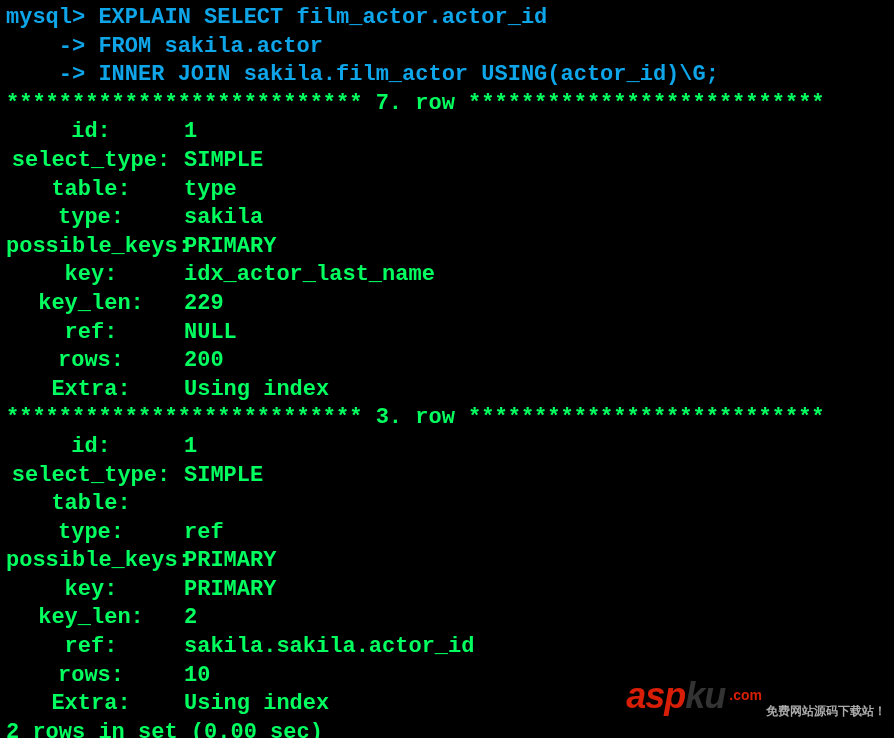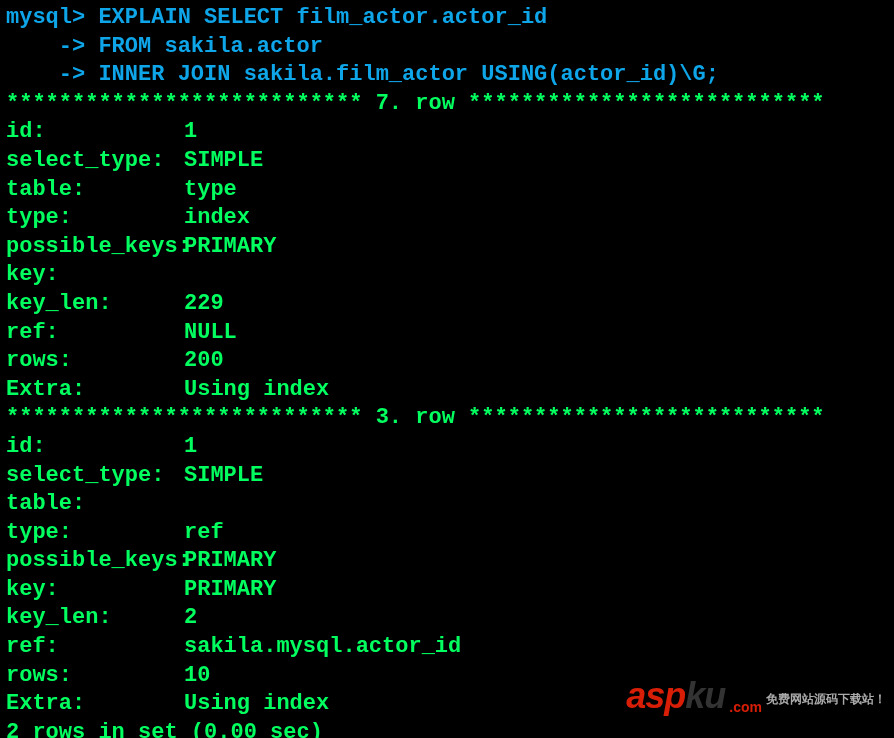--- a/index.html
+++ b/index.html
@@ -27,21 +27,21 @@
       color: #0ea5e9;
     }
     .separator {
       color: #00ff5f;
     }
     .field-row {
       display: flex;
     }
     .field-label {
       width: 178px;
-      text-align: left;
+      text-align: center;
       padding-right: 8px;
       white-space: pre;
     }
     .field-value {
       white-space: pre;
     }
     .watermark {
       position: absolute;
       bottom: 18px;
       right: 8px;
@@ -60,27 +60,27 @@
       color: #d81e06;
     }
     .watermark-black {
       color: #333333;
     }
     .watermark-com {
       font-family: Arial, sans-serif;
       font-size: 14px;
       color: #d81e06;
       font-weight: bold;
-      margin-bottom: 4px;
+      margin-bottom: 16px;
     }
     .watermark-sub {
       font-family: Arial, sans-serif;
       font-size: 12px;
       color: #aaaaaa;
-      margin-bottom: 12px;
+      margin-bottom: 0;
     }
   </style>
 </head>
 <body>
 
 <div class="line prompt">mysql&gt; EXPLAIN SELECT film_actor.actor_id</div>
 <div class="line prompt">    -&gt; FROM sakila.actor</div>
 <div class="line prompt">    -&gt; INNER JOIN sakila.film_actor USING(actor_id)\G;</div>
 
 <div class="line separator">*************************** 7. row ***************************</div>
@@ -92,28 +92,29 @@
 <div class="field-row">
   <span class="field-label">select_type:</span>
   <span class="field-value">SIMPLE</span>
 </div>
 <div class="field-row">
   <span class="field-label">table:</span>
   <span class="field-value">type</span>
 </div>
 <div class="field-row">
   <span class="field-label">type:</span>
-  <span class="field-value">index</span>
+  <span class="field-value">sakila</span>
 </div>
 <div class="field-row">
   <span class="field-label">possible_keys:</span>
   <span class="field-value">PRIMARY</span>
 </div>
 <div class="field-row">
   <span class="field-label">key:</span>
+  <span class="field-value">idx_actor_last_name</span>
 </div>
 <div class="field-row">
   <span class="field-label">key_len:</span>
   <span class="field-value">229</span>
 </div>
 <div class="field-row">
   <span class="field-label">ref:</span>
   <span class="field-value">NULL</span>
 </div>
 <div class="field-row">
@@ -149,21 +150,21 @@
 <div class="field-row">
   <span class="field-label">key:</span>
   <span class="field-value">PRIMARY</span>
 </div>
 <div class="field-row">
   <span class="field-label">key_len:</span>
   <span class="field-value">2</span>
 </div>
 <div class="field-row">
   <span class="field-label">ref:</span>
-  <span class="field-value">sakila.mysql.actor_id</span>
+  <span class="field-value">sakila.sakila.actor_id</span>
 </div>
 <div class="field-row">
   <span class="field-label">rows:</span>
   <span class="field-value">10</span>
 </div>
 <div class="field-row">
   <span class="field-label">Extra:</span>
   <span class="field-value">Using index</span>
 </div>
 

